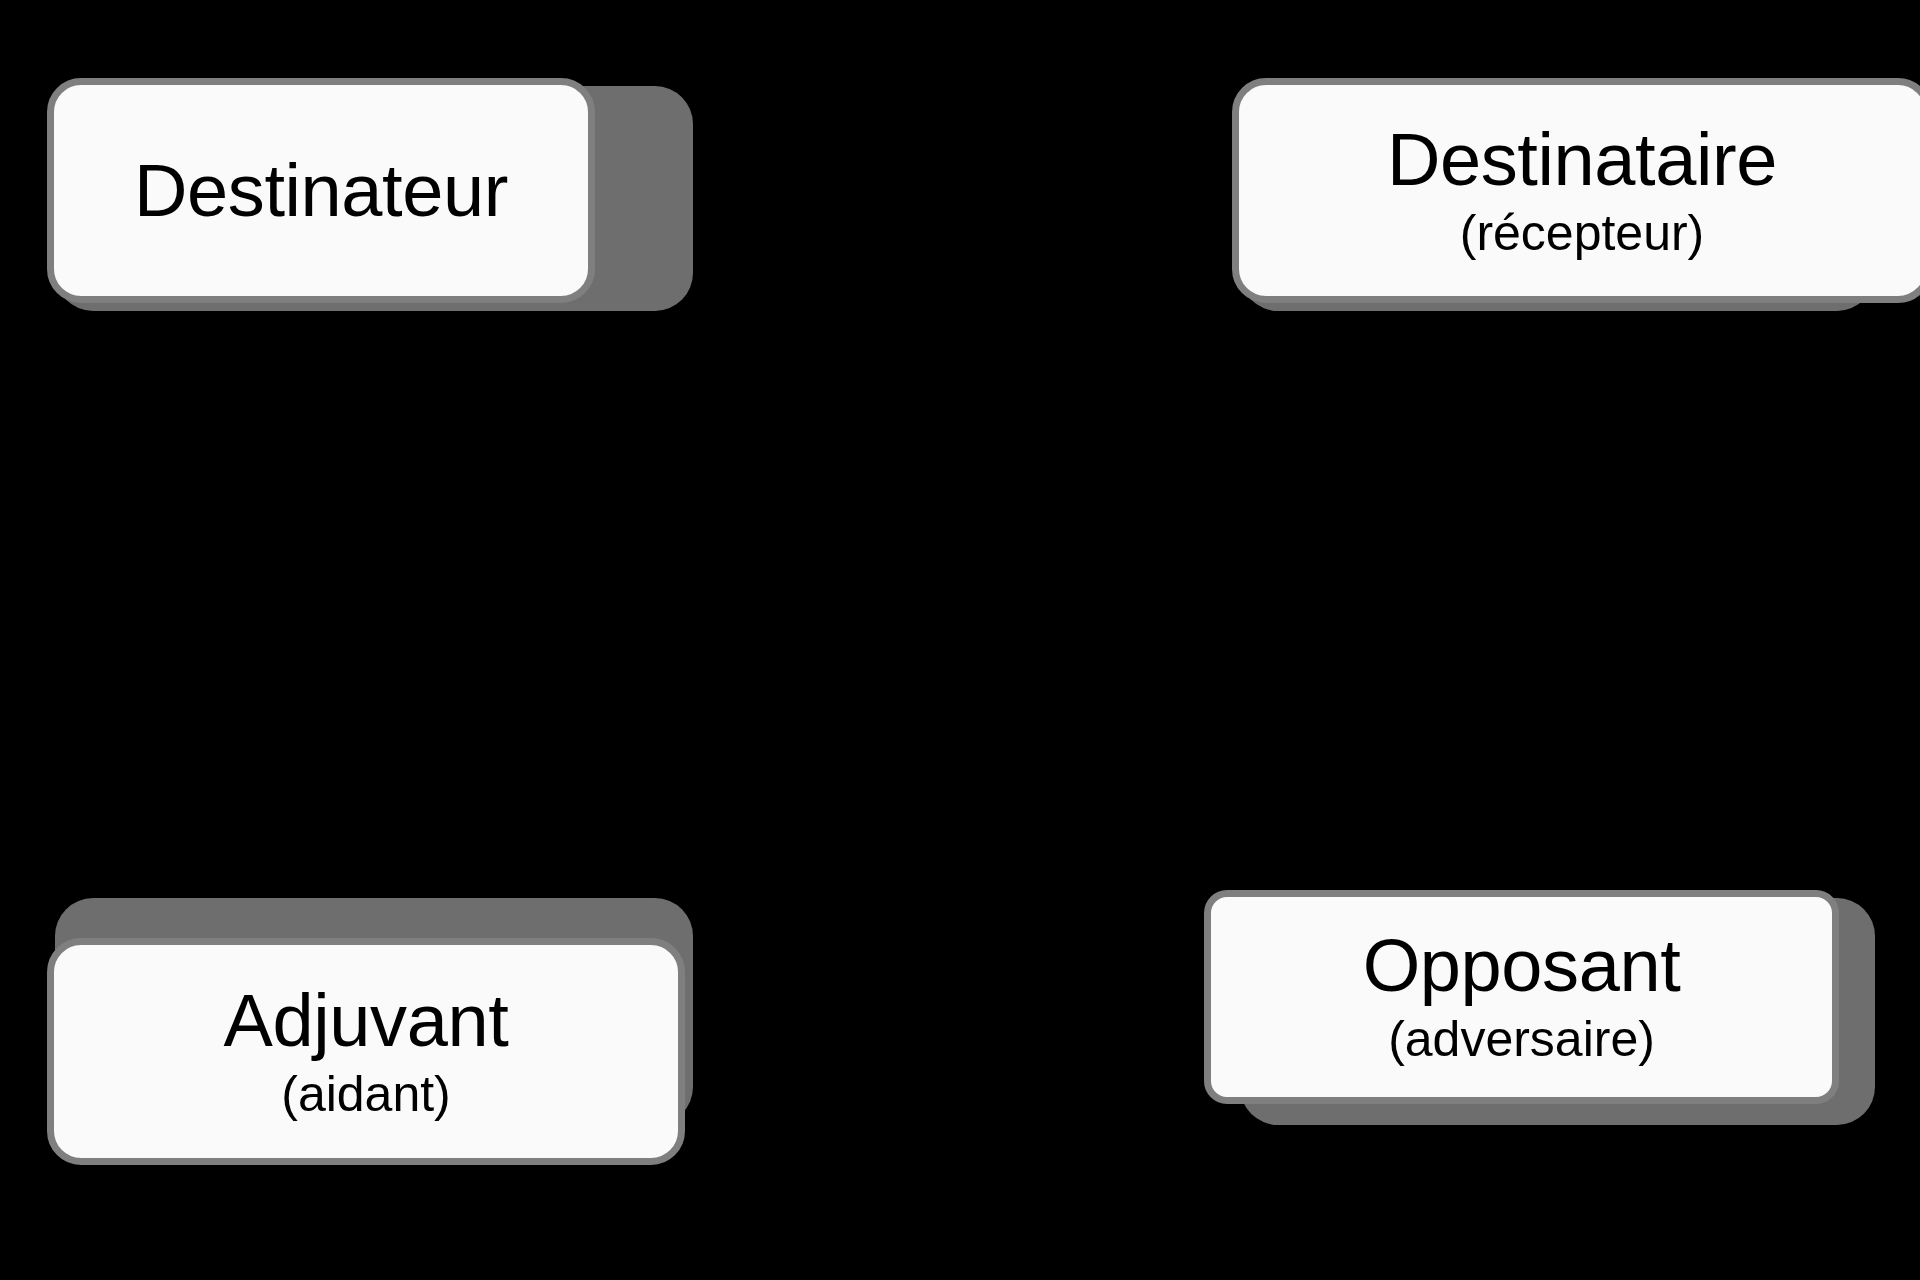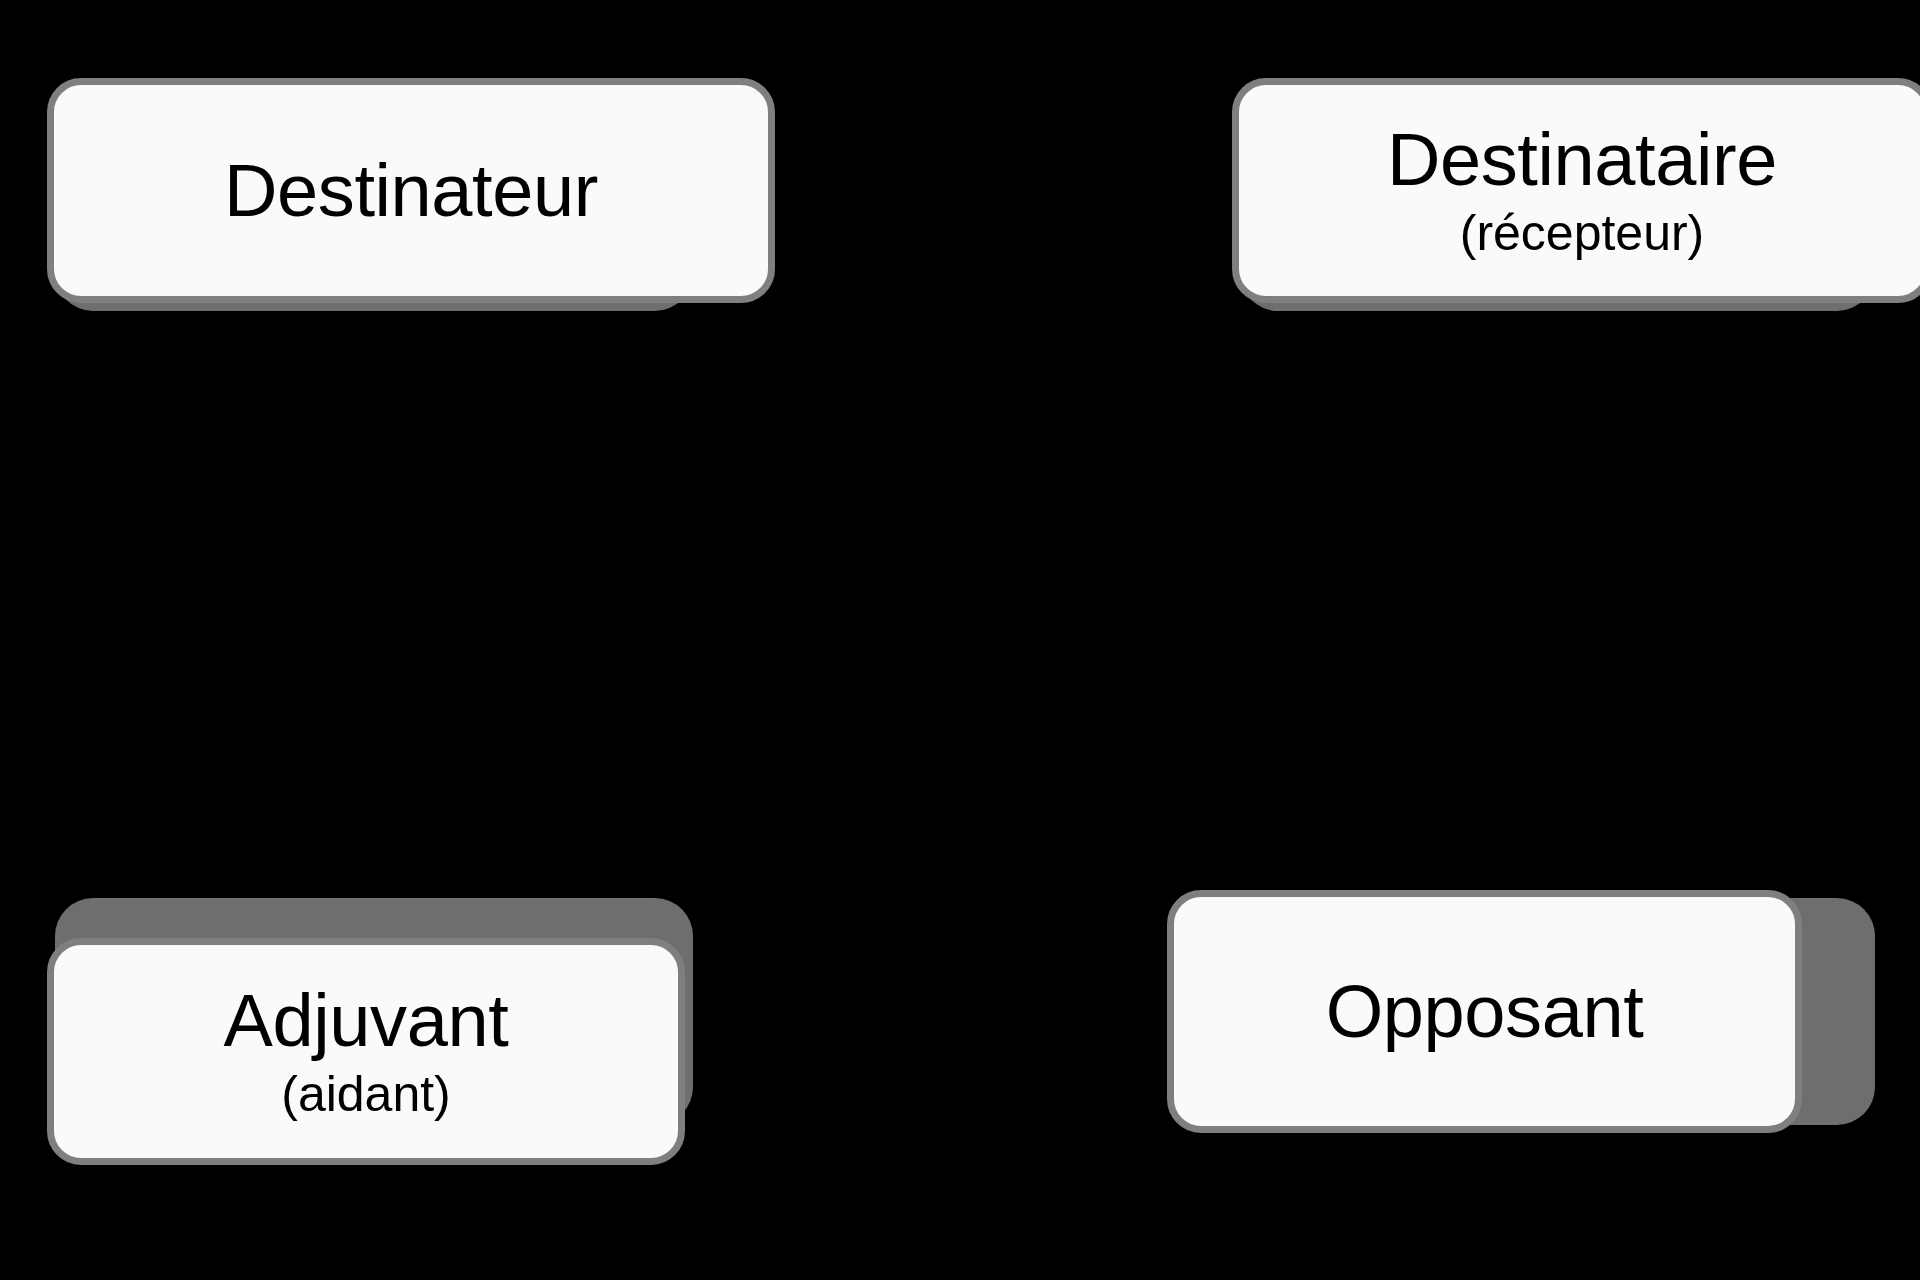--- a/index.html
+++ b/index.html
@@ -54,24 +54,24 @@
 
   .actant-subtitle {
     font-size: 50px;
     line-height: 1.05;
     font-weight: 400;
     margin-top: 10px;
     white-space: nowrap;
   }
 
   
-  #box-destinateur  { left: 47px;   top: 78px;  width: 728px; height: 225px; }
+  #box-destinateur  { left: 47px;   top: 78px;  width: 548px; height: 225px; }
   #box-destinataire { left: 1232px; top: 78px;  width: 700px; height: 225px; }
   #box-adjuvant     { left: 47px;   top: 890px; width: 638px; height: 227px; margin-top: 48px; }
-  #box-opposant     { left: 1167px; top: 890px; width: 635px; height: 243px; }
+  #box-opposant     { left: 1204px; top: 890px; width: 635px; height: 214px; border-radius: 23px; }
 
   #shadow-destinateur  { left: 55px;   top: 86px;  width: 638px; height: 225px; }
   #shadow-destinataire { left: 1240px; top: 86px;  width: 635px; height: 225px; }
   #shadow-adjuvant     { left: 55px;   top: 898px; width: 638px; height: 227px; }
   #shadow-opposant     { left: 1240px; top: 898px; width: 635px; height: 227px; }
 </style>
 </head>
 <body>
 
 <div id="canvas">
@@ -90,15 +90,16 @@
     <div class="actant-subtitle">(récepteur)</div>
   </div>
 
   <div class="actant-box" id="box-adjuvant">
     <div class="actant-title">Adjuvant</div>
     <div class="actant-subtitle">(aidant)</div>
   </div>
 
   <div class="actant-box" id="box-opposant">
     <div class="actant-title">Opposant</div>
+    <div class="actant-subtitle">(adversaire)</div>
   </div>
 
 </div>
 
 </body></html>

